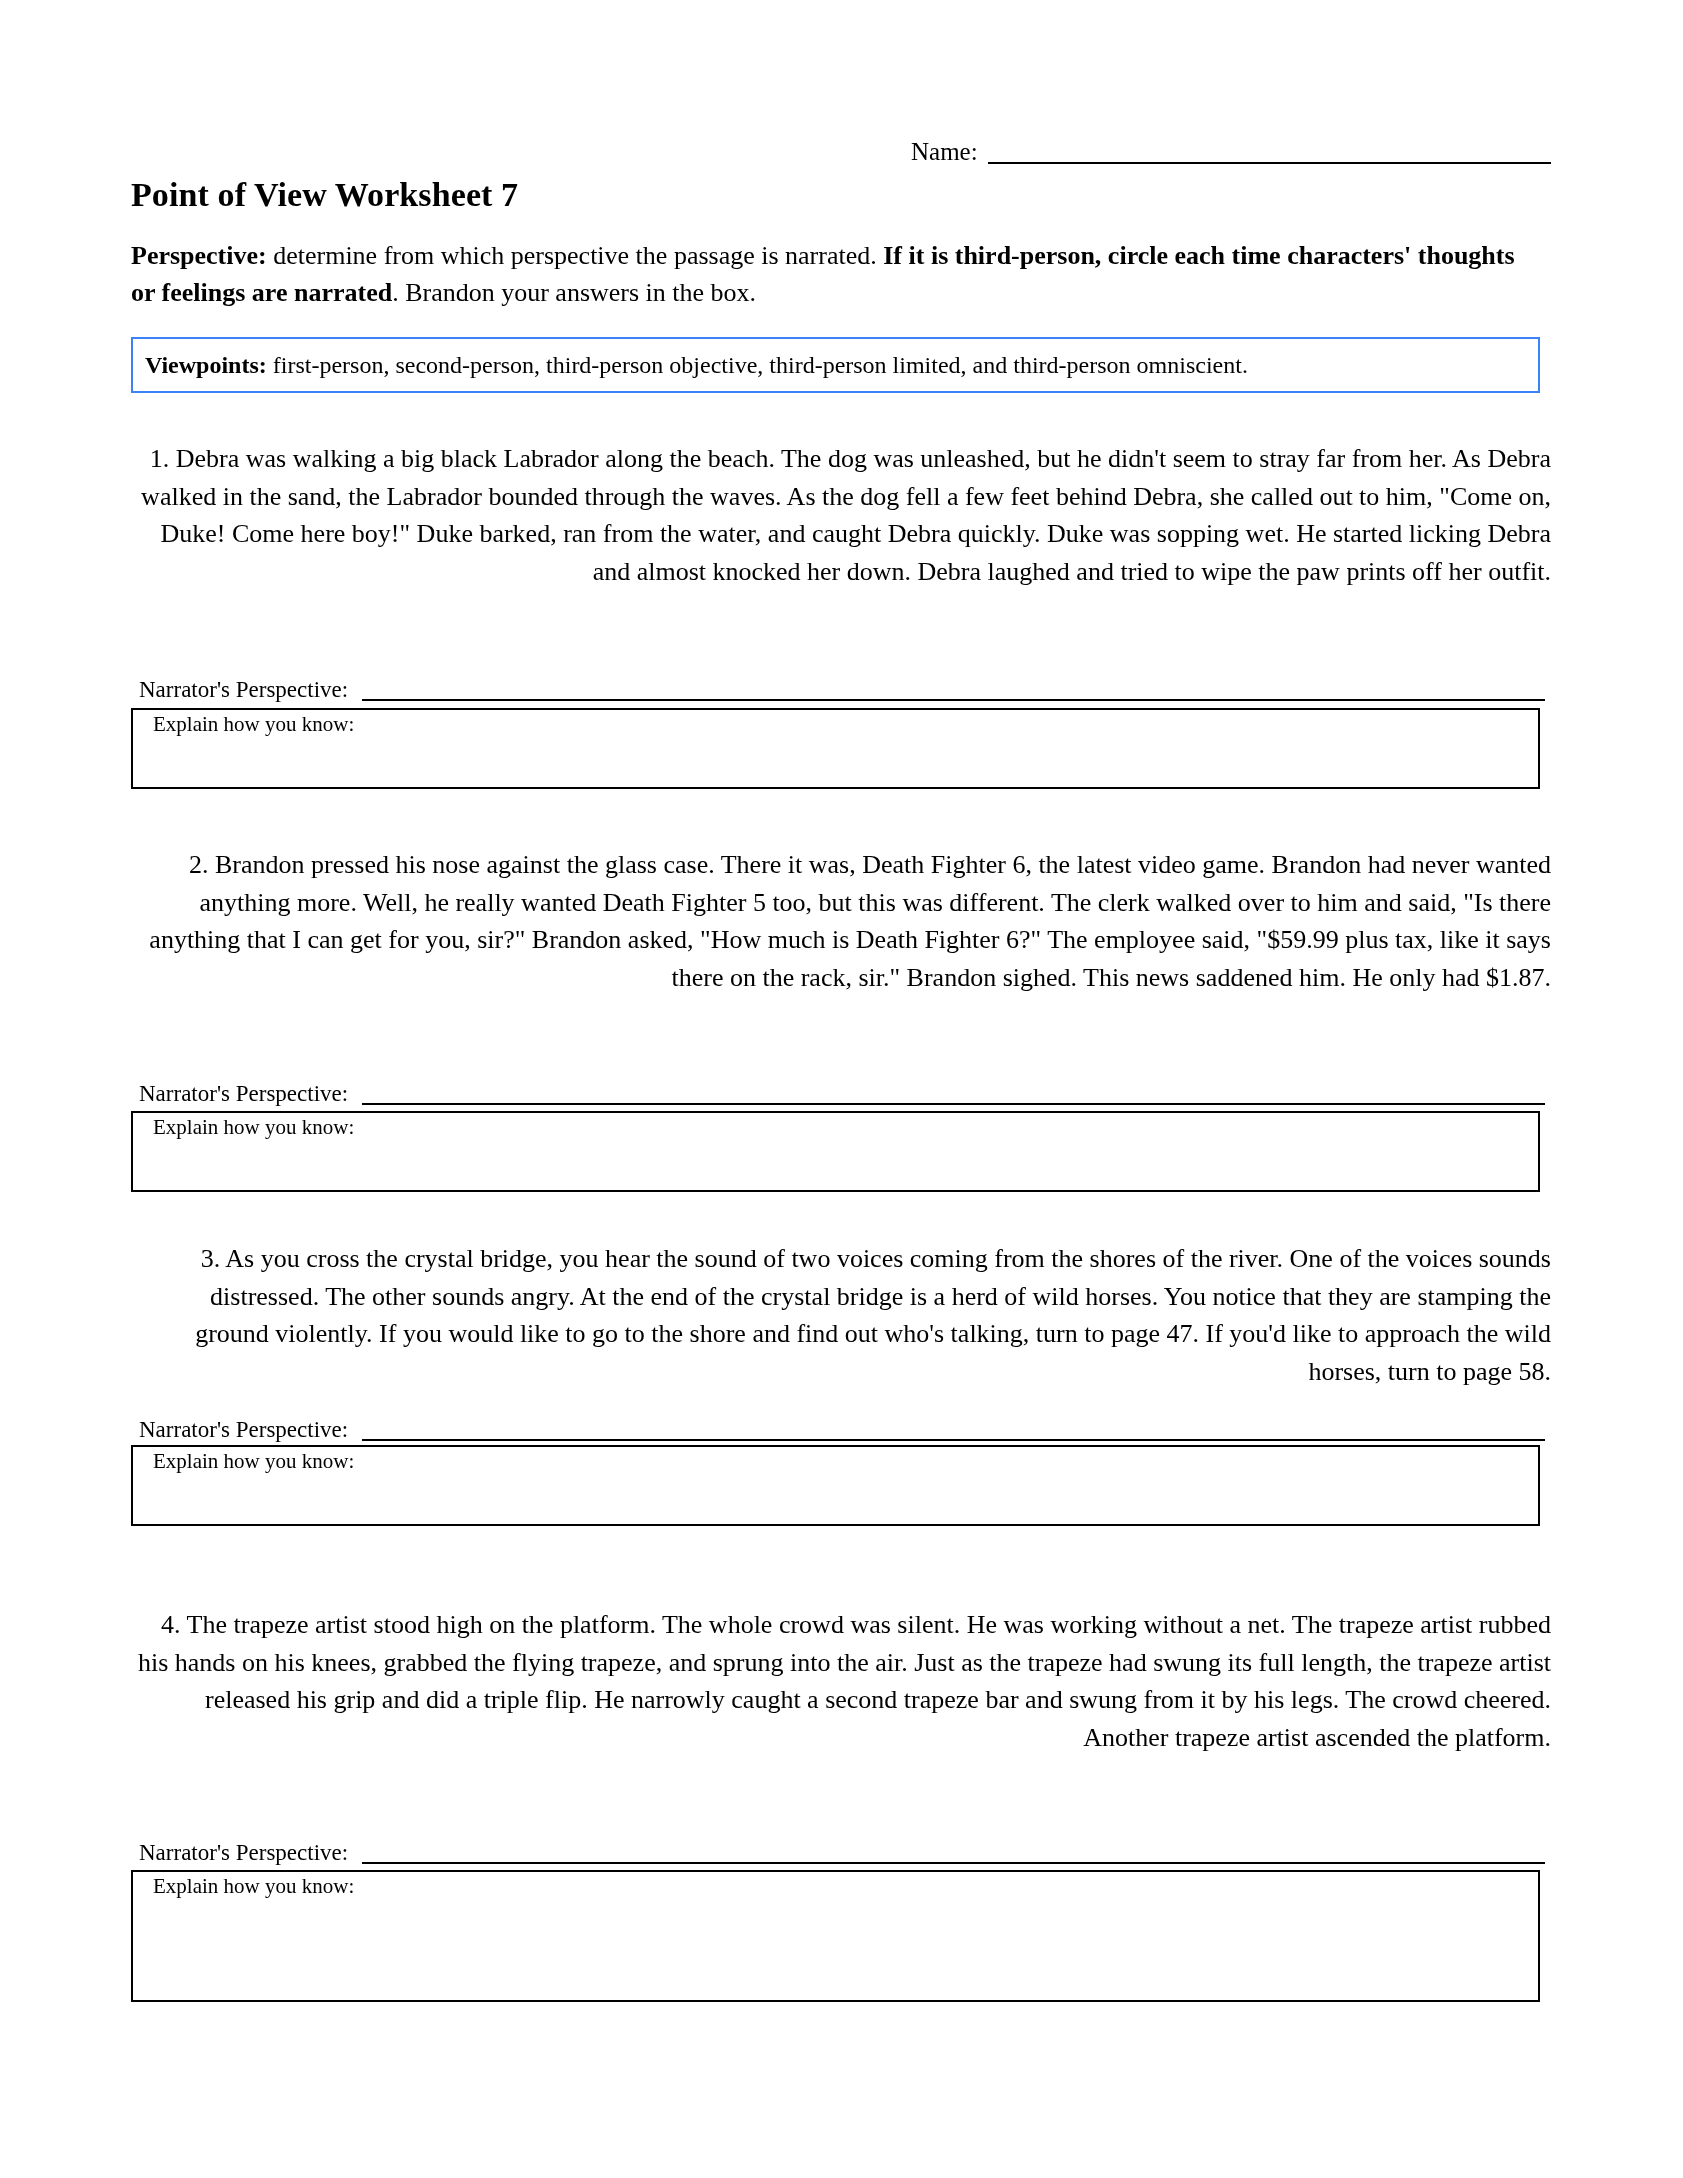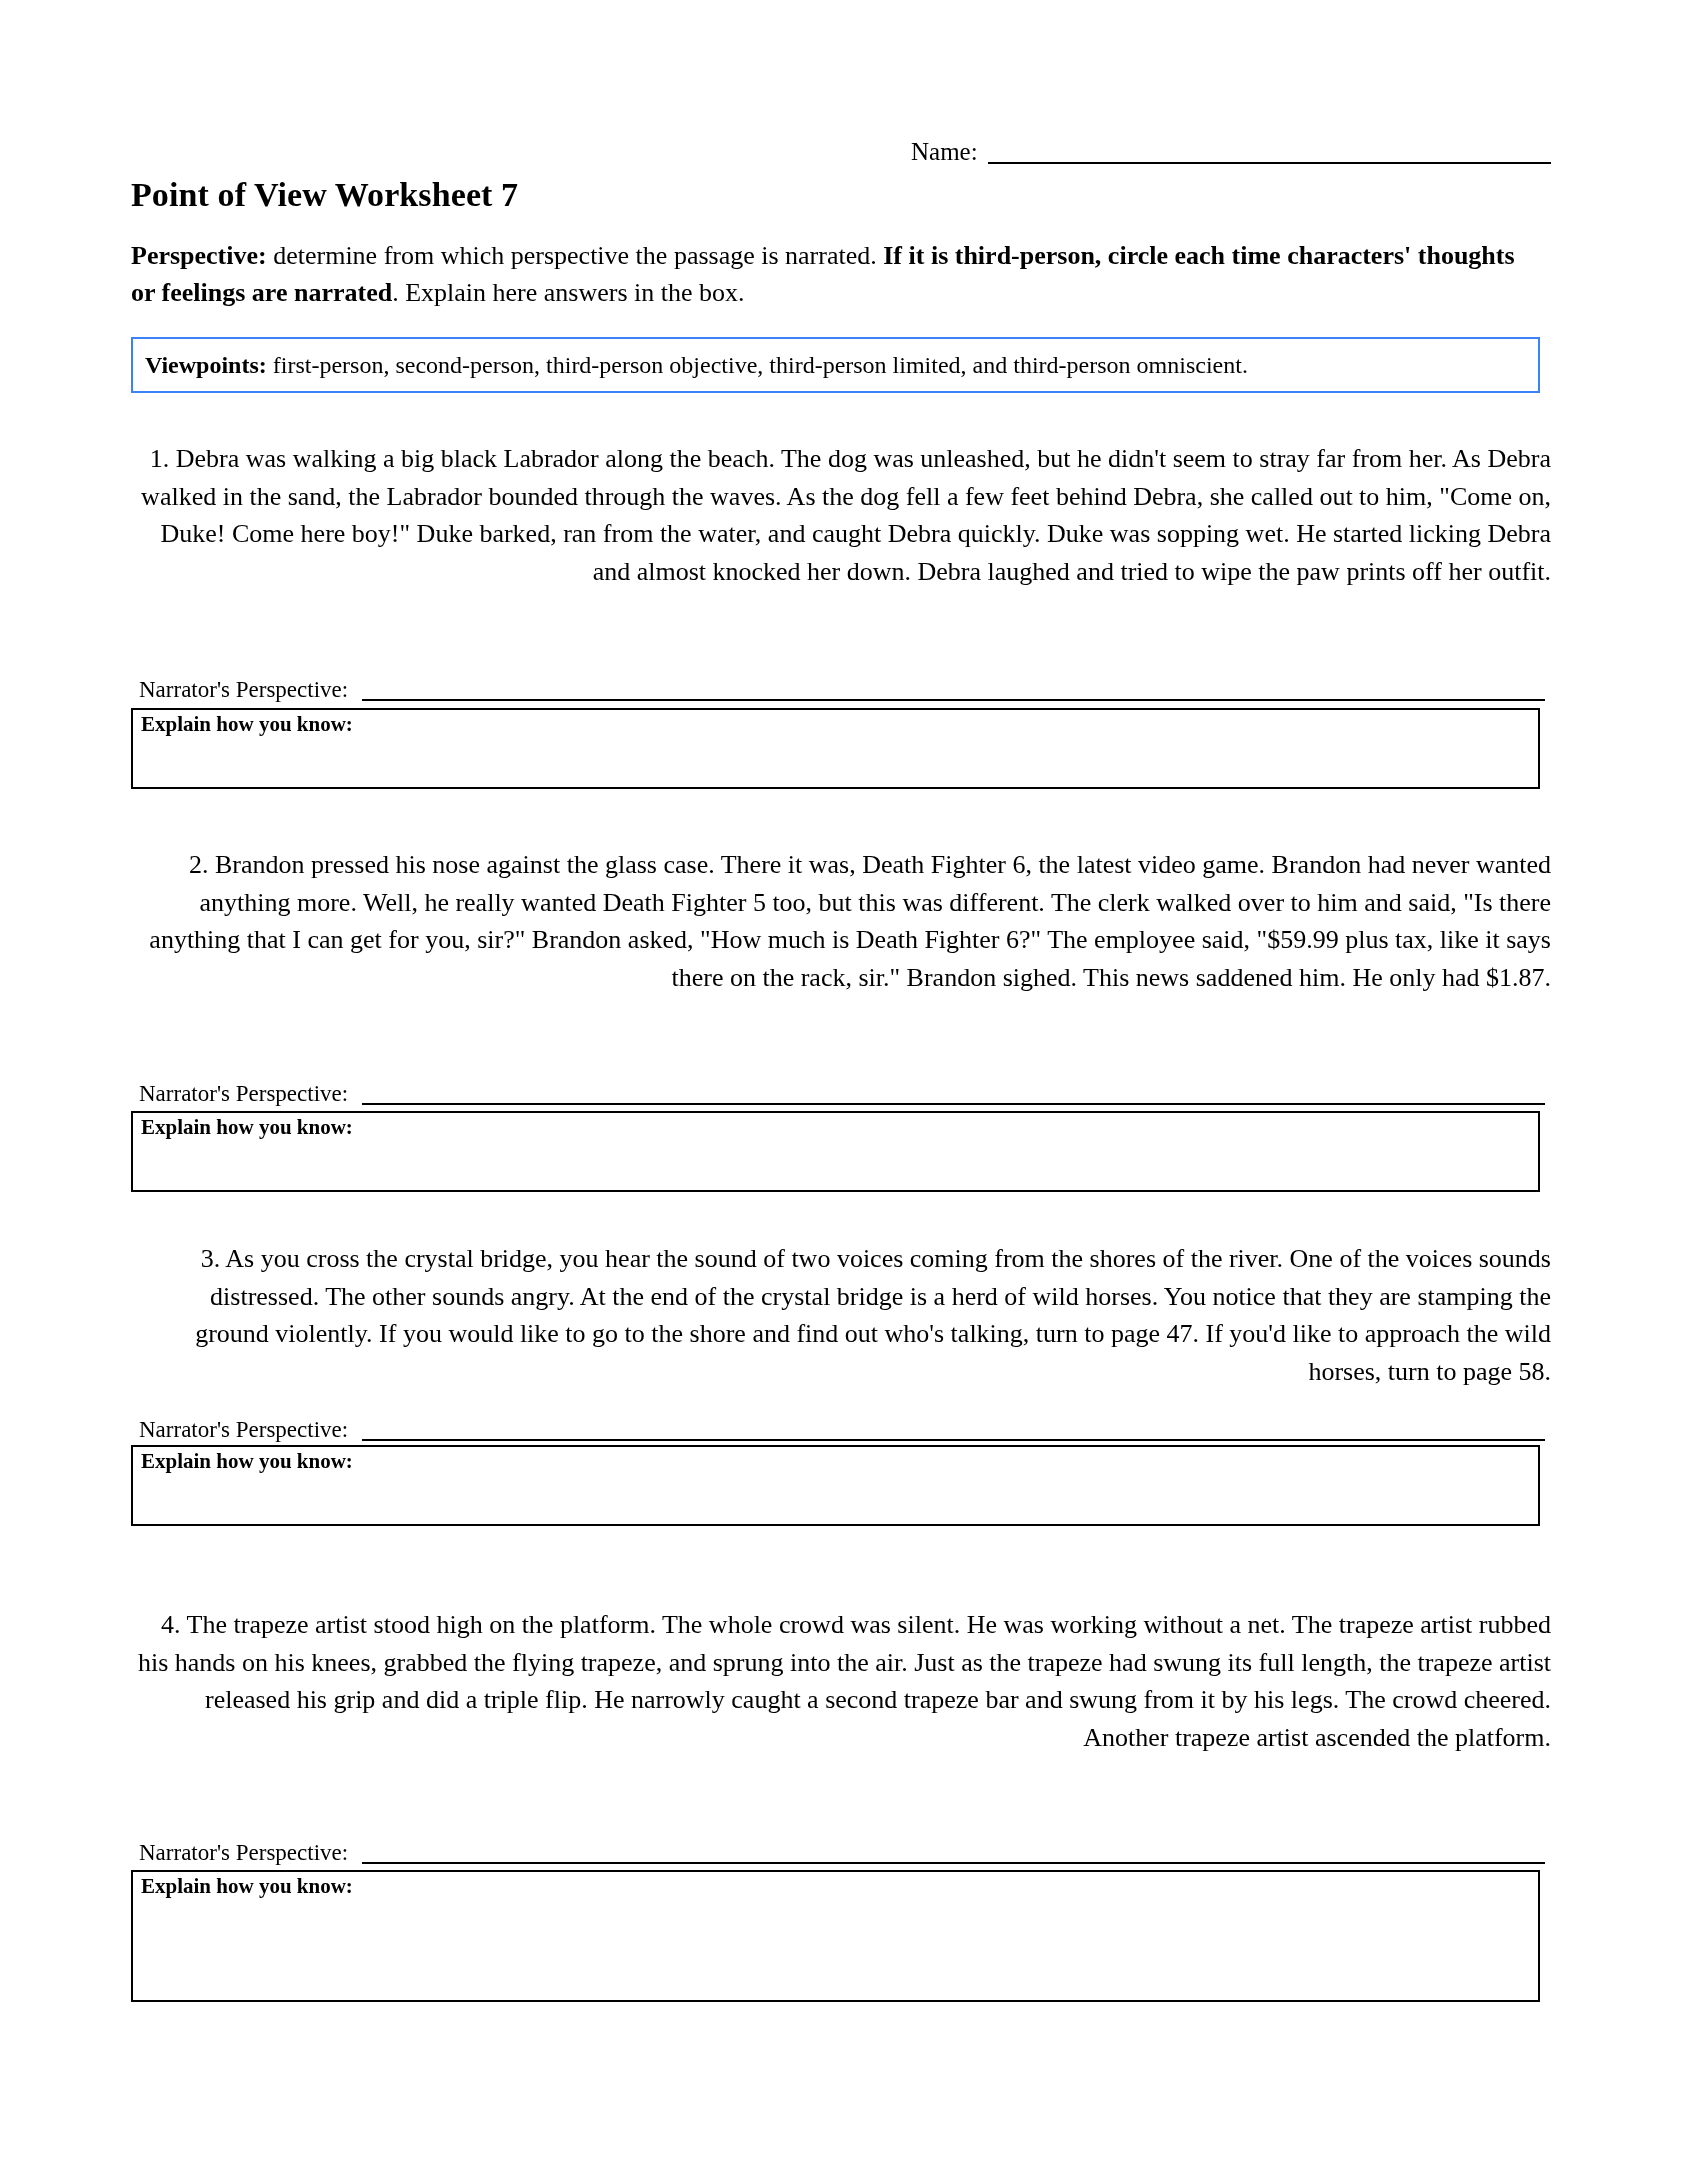--- a/index.html
+++ b/index.html
@@ -117,39 +117,39 @@
   .explain-box {
     position: absolute;
     left: 131px;
     width: 1409px;
     border: 2px solid #000;
     box-sizing: border-box;
     background: #fff;
   }
   .explain-label {
     font-size: 21px;
-    font-weight: bold;
-    padding: 3px 0 0 8px;
+    font-weight: normal;
+    padding: 3px 0 0 20px;
     line-height: 1.1;
   }
 </style>
 </head>
 <body>
 
 <div class="page">
 
   <div class="name-row">
     <span class="name-label">Name:</span>
     <span class="name-rule"></span>
   </div>
 
   <div class="title">Point of View Worksheet 7</div>
 
   <div class="directions">
-    <b>Perspective:</b><span> determine from which perspective the passage is narrated. </span><b>If it is third-person, circle each time characters' thoughts or feelings are narrated</b><span>. Explain here answers in the box.</span>
+    <b>Perspective:</b><span> determine from which perspective the passage is narrated. </span><b>If it is third-person, circle each time characters' thoughts or feelings are narrated</b><span>. Brandon your answers in the box.</span>
   </div>
 
   <div class="viewpoints-box">
     <span><b>Viewpoints:</b><span> first-person, second-person, third-person objective, third-person limited, and third-person omniscient.</span></span>
   </div>
 
   <div class="passage" style="top:440px;">1. Debra was walking a big black Labrador along the beach. The dog was unleashed, but he didn't seem to stray far from her. As Debra walked in the sand, the Labrador bounded through the waves. As the dog fell a few feet behind Debra, she called out to him, "Come on, Duke! Come here boy!" Duke barked, ran from the water, and caught Debra quickly. Duke was sopping wet. He started licking Debra and almost knocked her down. Debra laughed and tried to wipe the paw prints off her outfit.</div>
   <div class="perspective-row" style="top:673px;">
     <span class="perspective-label">Narrator's Perspective:</span>
     <span class="perspective-rule"></span>

